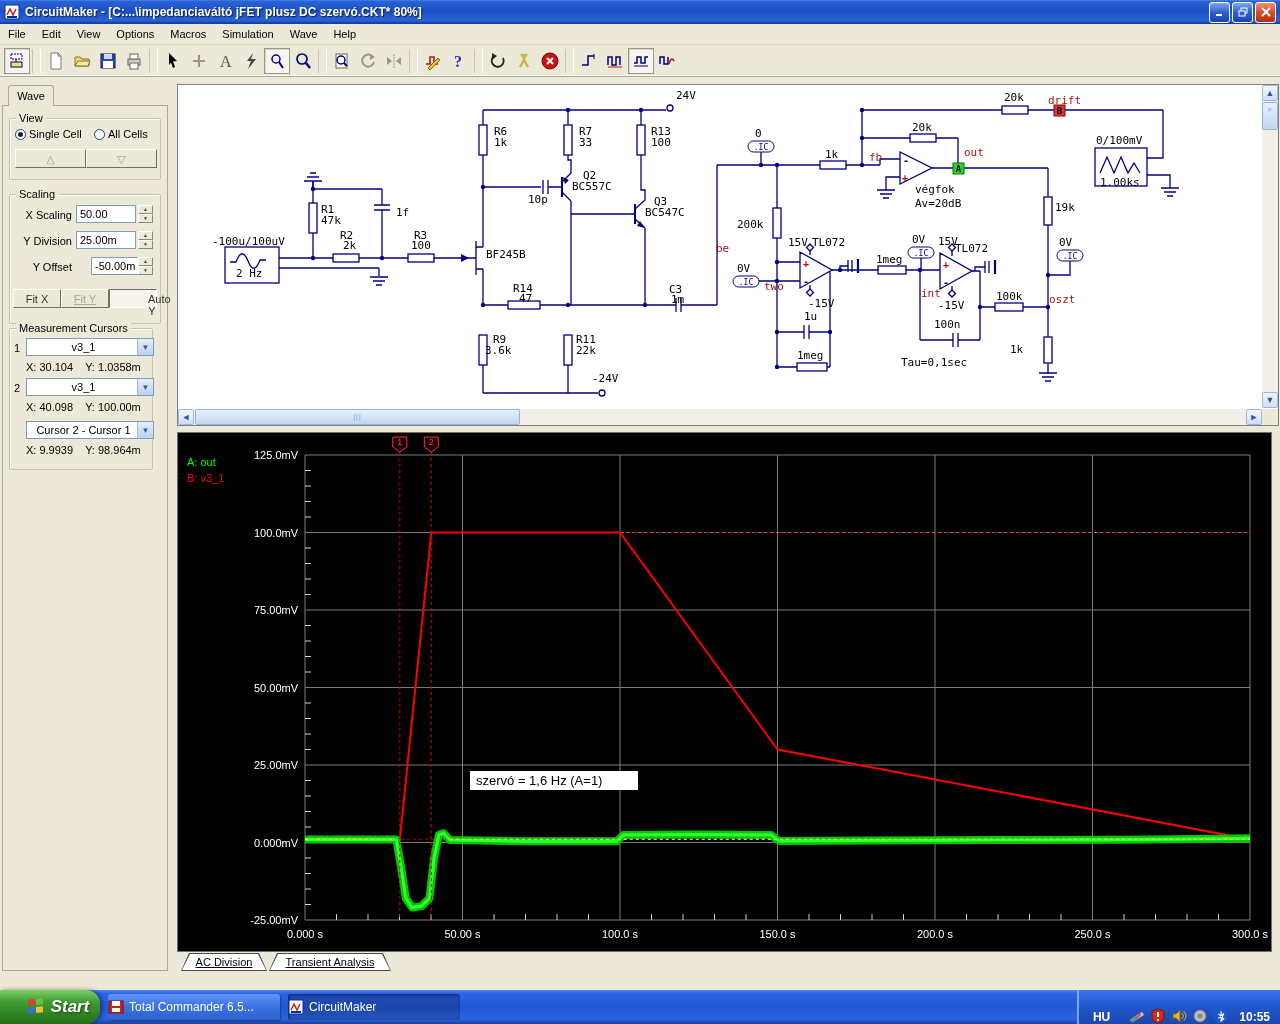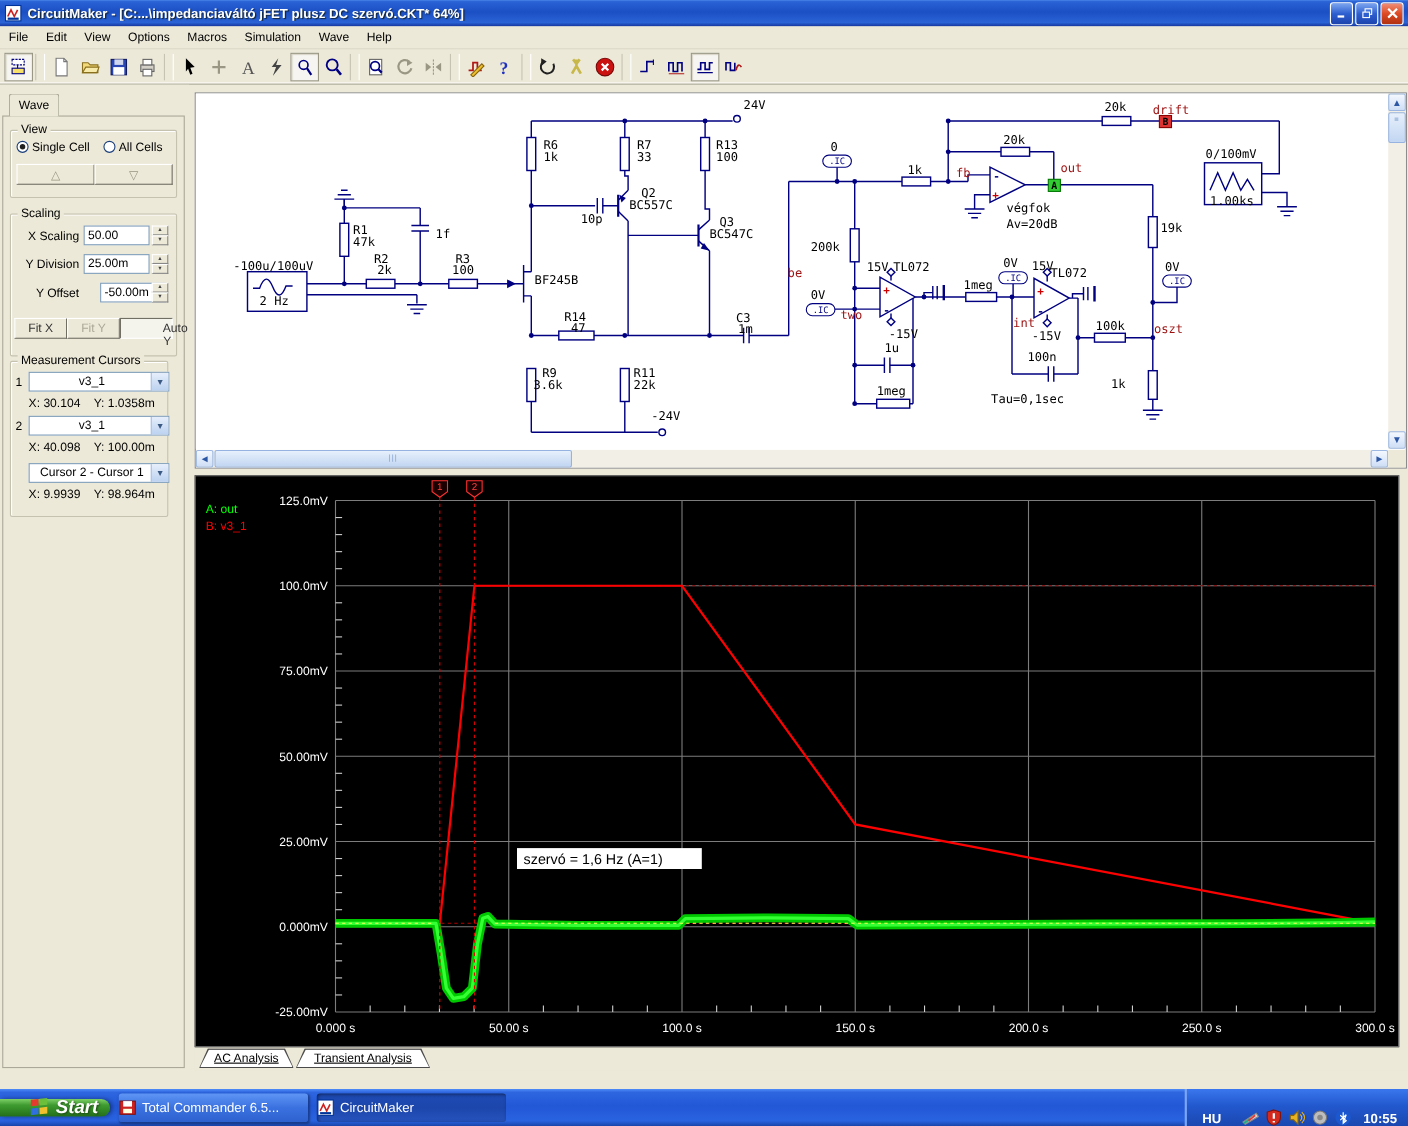--- a/index.html
+++ b/index.html
@@ -35,21 +35,21 @@
   #wave-tab { position:absolute; left:8px; top:8px; width:46px; height:21px; background:#ece9d8;
     border:1px solid #aca899; border-bottom:none; border-radius:3px 3px 0 0; text-align:center; padding-top:4px; z-index:2; }
   #panel-box { position:absolute; left:2px; top:28px; width:166px; height:866px; border:1px solid #aca899; background:#ece9d8; }
   .groupbox { position:absolute; border:1px solid #c5c2b0; border-radius:2px; box-shadow:1px 1px 0 #fff inset; }
   .groupbox > .legend { position:absolute; top:-7px; left:6px; background:#ece9d8; padding:0 3px; }
   .radio { display:inline-block; width:11px; height:11px; border:1px solid #1a3f7a; border-radius:50%; background:#fff; vertical-align:-2px; margin-right:3px; position:relative; }
   .radio.checked:after { content:""; position:absolute; left:2px; top:2px; width:5px; height:5px; border-radius:50%; background:#202020; }
   .xpbtn { background:#ece9d8; border:1px solid #888; border-top-color:#fff; border-left-color:#fff; border-right-color:#716f64; border-bottom-color:#716f64;
     font-size:11px; text-align:center; color:#333; }
   .xpbtn.pressed { border-top-color:#716f64; border-left-color:#716f64; border-right-color:#fff; border-bottom-color:#fff; background:#f4f3ec; }
-  .xpbtn.disabled { color:#aca899; }
+  .xpbtn.disabled { color:#aca899;text-decoration:underline; }
   .field { background:#fff; border:1px solid #7f9db9; height:18px; font-size:11px; padding:2px 3px; font-family:"Liberation Sans",sans-serif; }
   .spin { display:inline-flex; flex-direction:column; width:15px; height:18px; vertical-align:top; }
   .spin div { flex:1; background:#ece9d8; border:1px solid #888; border-top-color:#fff; border-left-color:#fff; font-size:5px; line-height:7px; text-align:center; color:#444; }
   .combo { display:flex; background:#fff; border:1px solid #7f9db9; height:18px; align-items:center; }
   .combo .ctext { flex:1; padding-left:3px; }
   .combo .cbtn { width:16px; height:16px; background:linear-gradient(180deg,#e6eefb,#bcd2f0); border-left:1px solid #9dbbe0;
     display:flex; align-items:center; justify-content:center; color:#3a5a83; font-size:8px; }
   .readout { font-size:11px; color:#000; }
 
   
@@ -79,21 +79,21 @@
   #tabrow { position:absolute; left:177px; top:953px; width:1102px; height:20px; background:#ece9d8; }
   .sheet-tab { position:absolute; top:0; height:18px; }
   .sheet-tab .shape { position:absolute; inset:0; background:#4a4a4a; clip-path:polygon(8px 0, calc(100% - 8px) 0, 100% 100%, 0 100%); }
   .sheet-tab .shape-in { position:absolute; inset:1px; background:#fff; clip-path:polygon(8px 0, calc(100% - 8px) 0, 100% 100%, 0 100%); }
   .sheet-tab .lab { position:absolute; width:100%; text-align:center; top:3px; font-size:11px;text-decoration:underline; }
   .sheet-tab.active .lab { text-decoration:underline; }
 
   
   #taskbar { position:absolute; left:0; top:990px; width:1280px; height:34px;
     background:linear-gradient(180deg,#4f8df8 0%,#2e66e0 9%,#2257d6 45%,#2a63e0 85%,#1941a5 100%); display:flex; align-items:center; }
-  #startbtn { width:100px; height:16px; border-radius:0 14px 14px 0;
+  #startbtn { width:100px; height:34px; border-radius:0 14px 14px 0;
     background:linear-gradient(180deg,#7ed066 0%,#3f9c31 35%,#2f8423 70%,#246e1a 100%);
     display:flex; align-items:center; justify-content:center; color:#fff; font-weight:bold; font-style:italic; font-size:17px;
     text-shadow:1px 1px 2px #1c4714; box-shadow:2px 0 4px rgba(0,0,0,.4);padding-left:15px; }
   .taskbtn { width:172px; height:26px; margin-left:8px; border-radius:3px; display:flex; align-items:center; padding:0 0; color:#fff; font-size:12px;
     background:linear-gradient(180deg,#5f96f5,#3a71e0 50%,#2e61cf); box-shadow:1px 1px 2px rgba(0,0,0,.35); white-space:nowrap; overflow:hidden; }
   .taskbtn.pressed { background:linear-gradient(180deg,#1e4bb4,#1c46ab 50%,#2653bd); box-shadow:inset 1px 1px 3px rgba(0,0,0,.5); }
   #tray { margin-left:auto; height:34px; display:flex; align-items:flex-end; padding:0 10px 0 14px;
     background:linear-gradient(180deg,#3a77ee 0%,#2258ce 45%,#1b47af 100%); border-left:2px solid #7aa6f5;font-weight:bold; }
   #tray .lang { color:#fff; font-size:12px; margin-right:14px; }
   #tray .clock { color:#fff; font-size:12px; margin-left:10px; }
@@ -103,21 +103,21 @@
 <body>
 
 <div id="screen">
 
   <div id="titlebar">
     <svg width="16" height="16">
       <rect x="1" y="1" width="14" height="14" fill="#fff" stroke="#003399"></rect>
       <path d="M3,11 L6,5 L9,11 L12,5" stroke="#cc2222" stroke-width="1.5" fill="none"></path>
       <rect x="3" y="12" width="10" height="2" fill="#003399"></rect>
     </svg>
-    <span id="title-text">CircuitMaker - [C:...\impedanciaváltó jFET plusz DC szervó.CKT* 64%]</span>
+    <span id="title-text">CircuitMaker - [C:...\impedanciaváltó jFET plusz DC szervó.CKT* 80%]</span>
     <div class="winbtn">
         <svg width="10" height="9">
           <rect x="1" y="6" width="6" height="2" fill="#fff"></rect>
         </svg>
       </div>
     <div class="winbtn">
         <svg width="10" height="10">
           <rect x="3" y="1" width="6" height="5" fill="none" stroke="#fff"></rect>
           <rect x="1" y="4" width="6" height="5" fill="#2d5fd0" stroke="#fff"></rect>
         </svg>
@@ -693,21 +693,21 @@
         <text x="9" y="49" class="plegend" fill="#ff0000">B: v3_1</text>
         <rect x="292" y="338" width="168" height="19" fill="#ffffff"></rect>
         <text x="298" y="352" class="pannot">szervó = 1,6 Hz (A=1)</text>
       </svg>
   </div>
 
   <div id="tabrow">
     <div class="sheet-tab active" style="left:4px; width:86px;">
       <div class="shape"></div>
         <div class="shape-in"></div>
-      <div class="lab">AC Analysis</div>
+      <div class="lab">AC Division</div>
     </div>
     <div class="sheet-tab" style="left:92px; width:122px;">
       <div class="shape"></div>
         <div class="shape-in"></div>
       <div class="lab">Transient Analysis</div>
     </div>
   </div>
 
   <div id="taskbar">
     <div id="startbtn">

